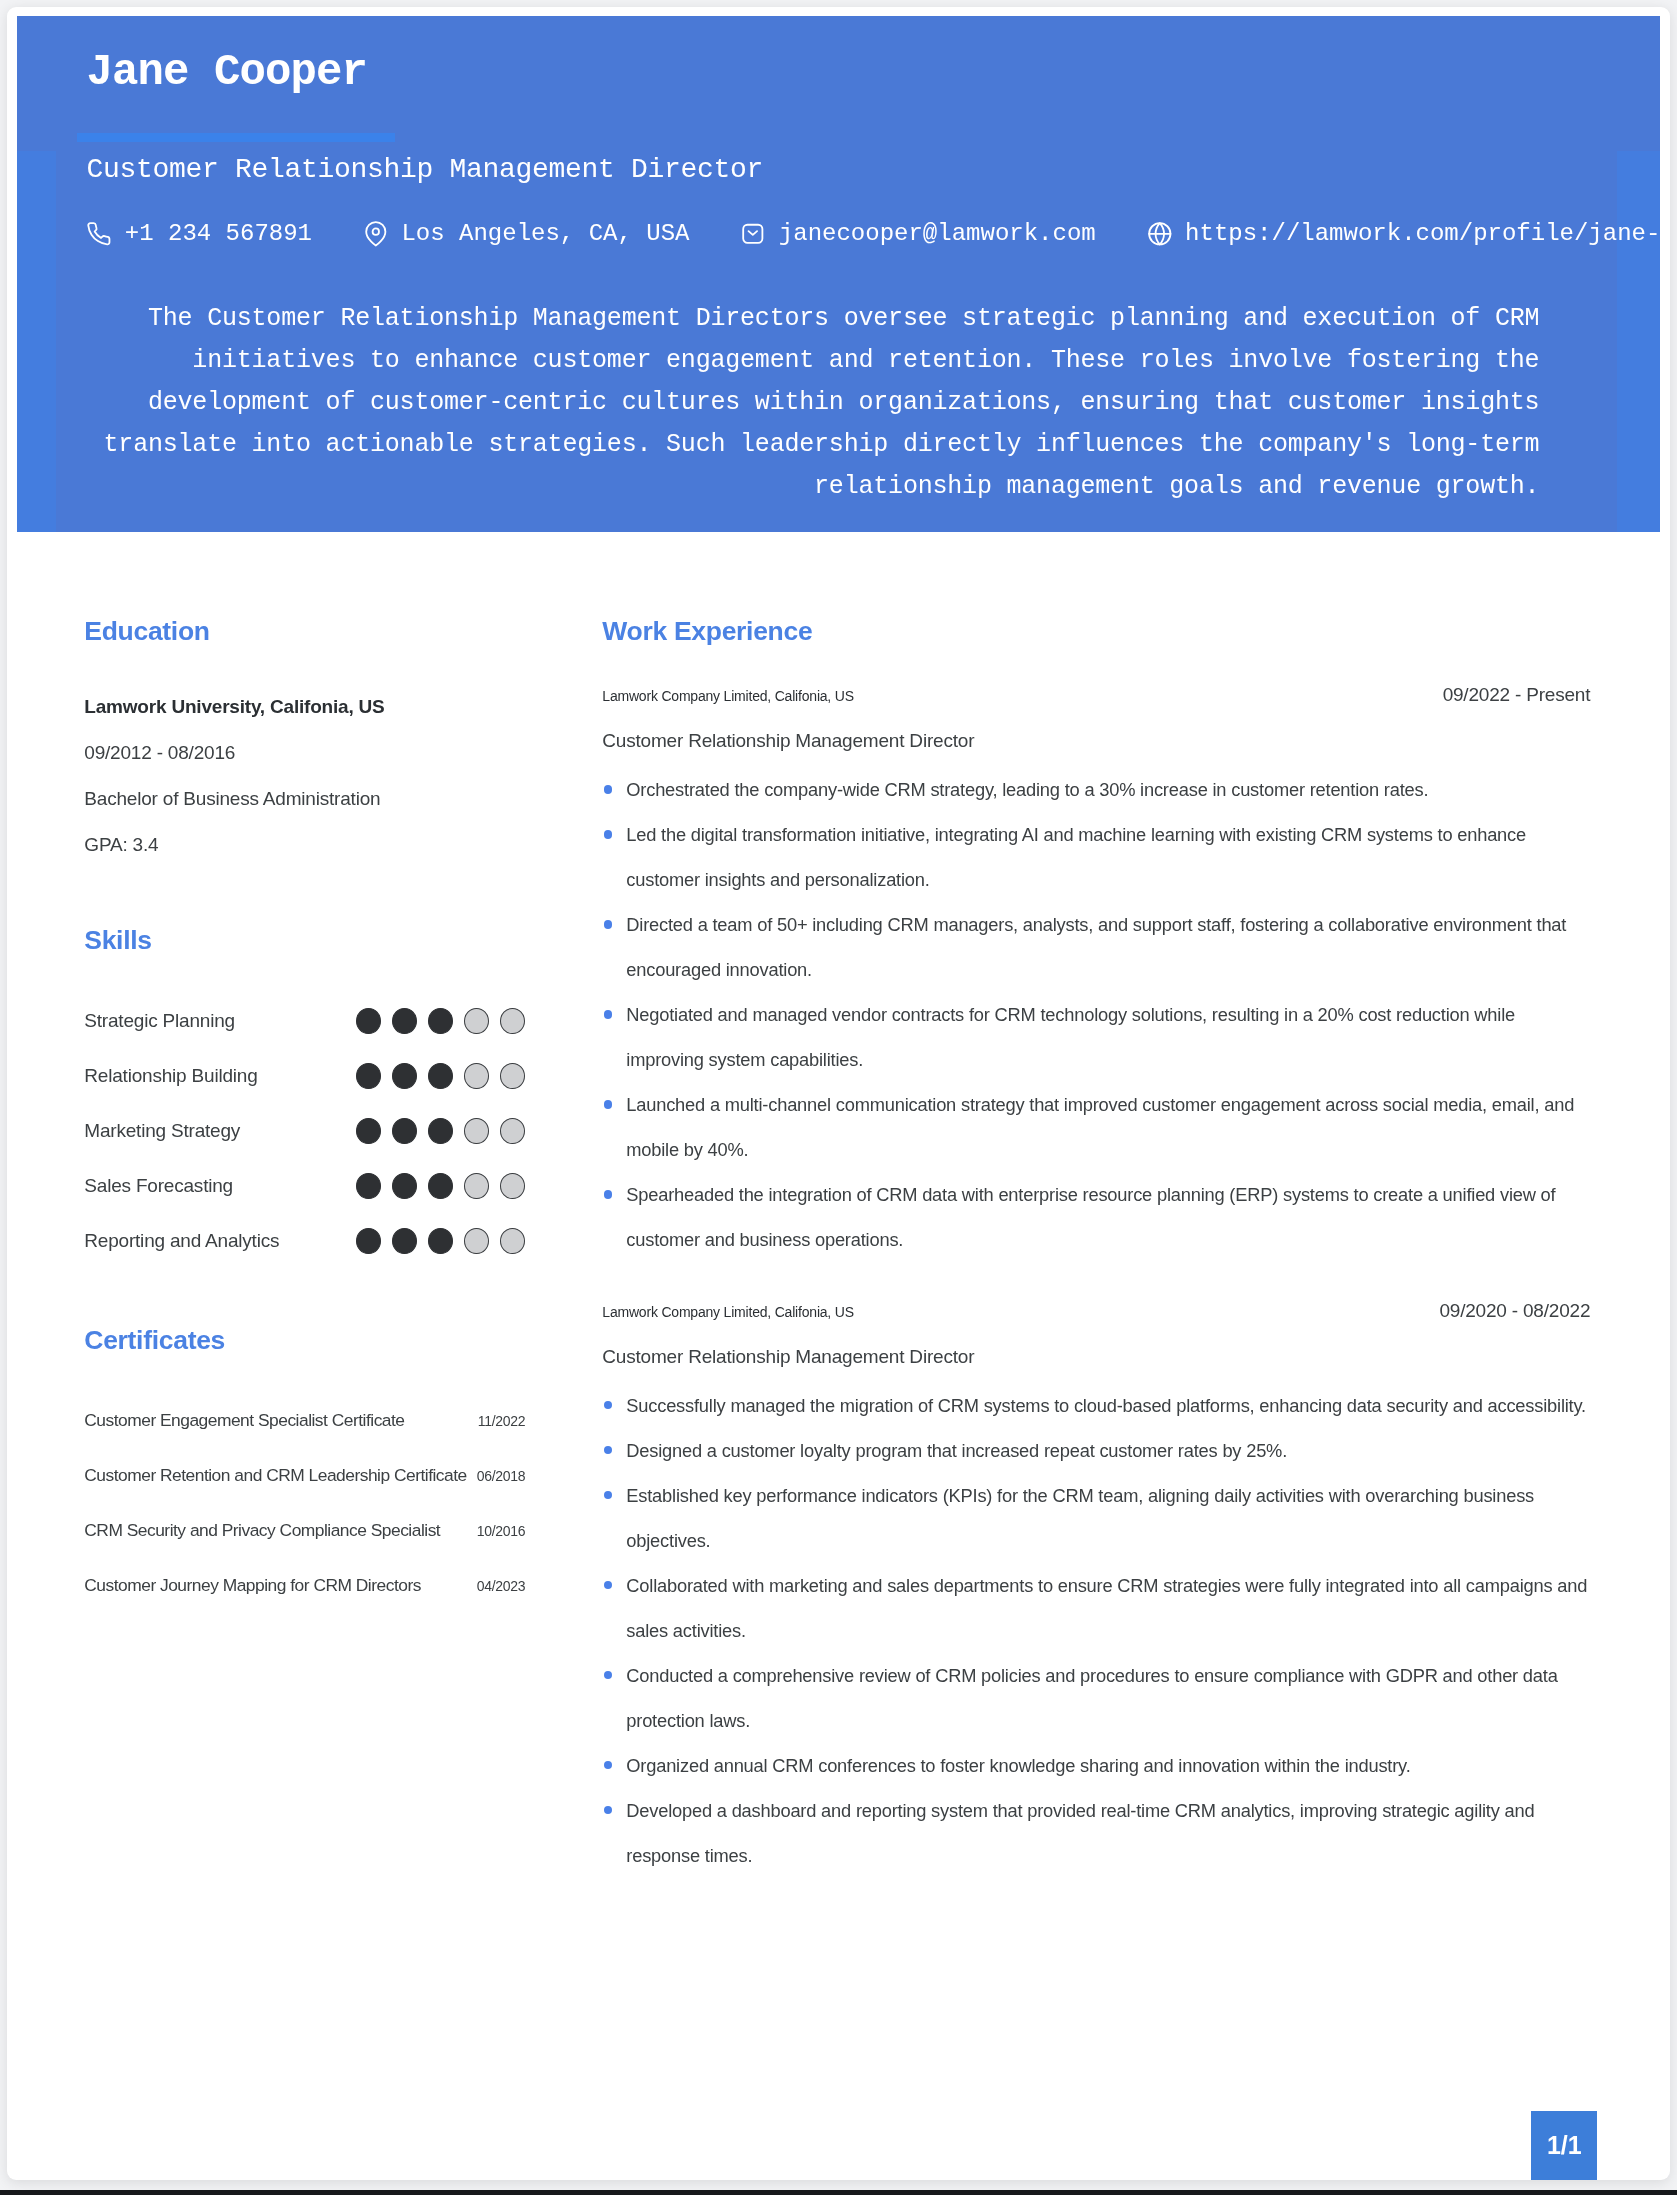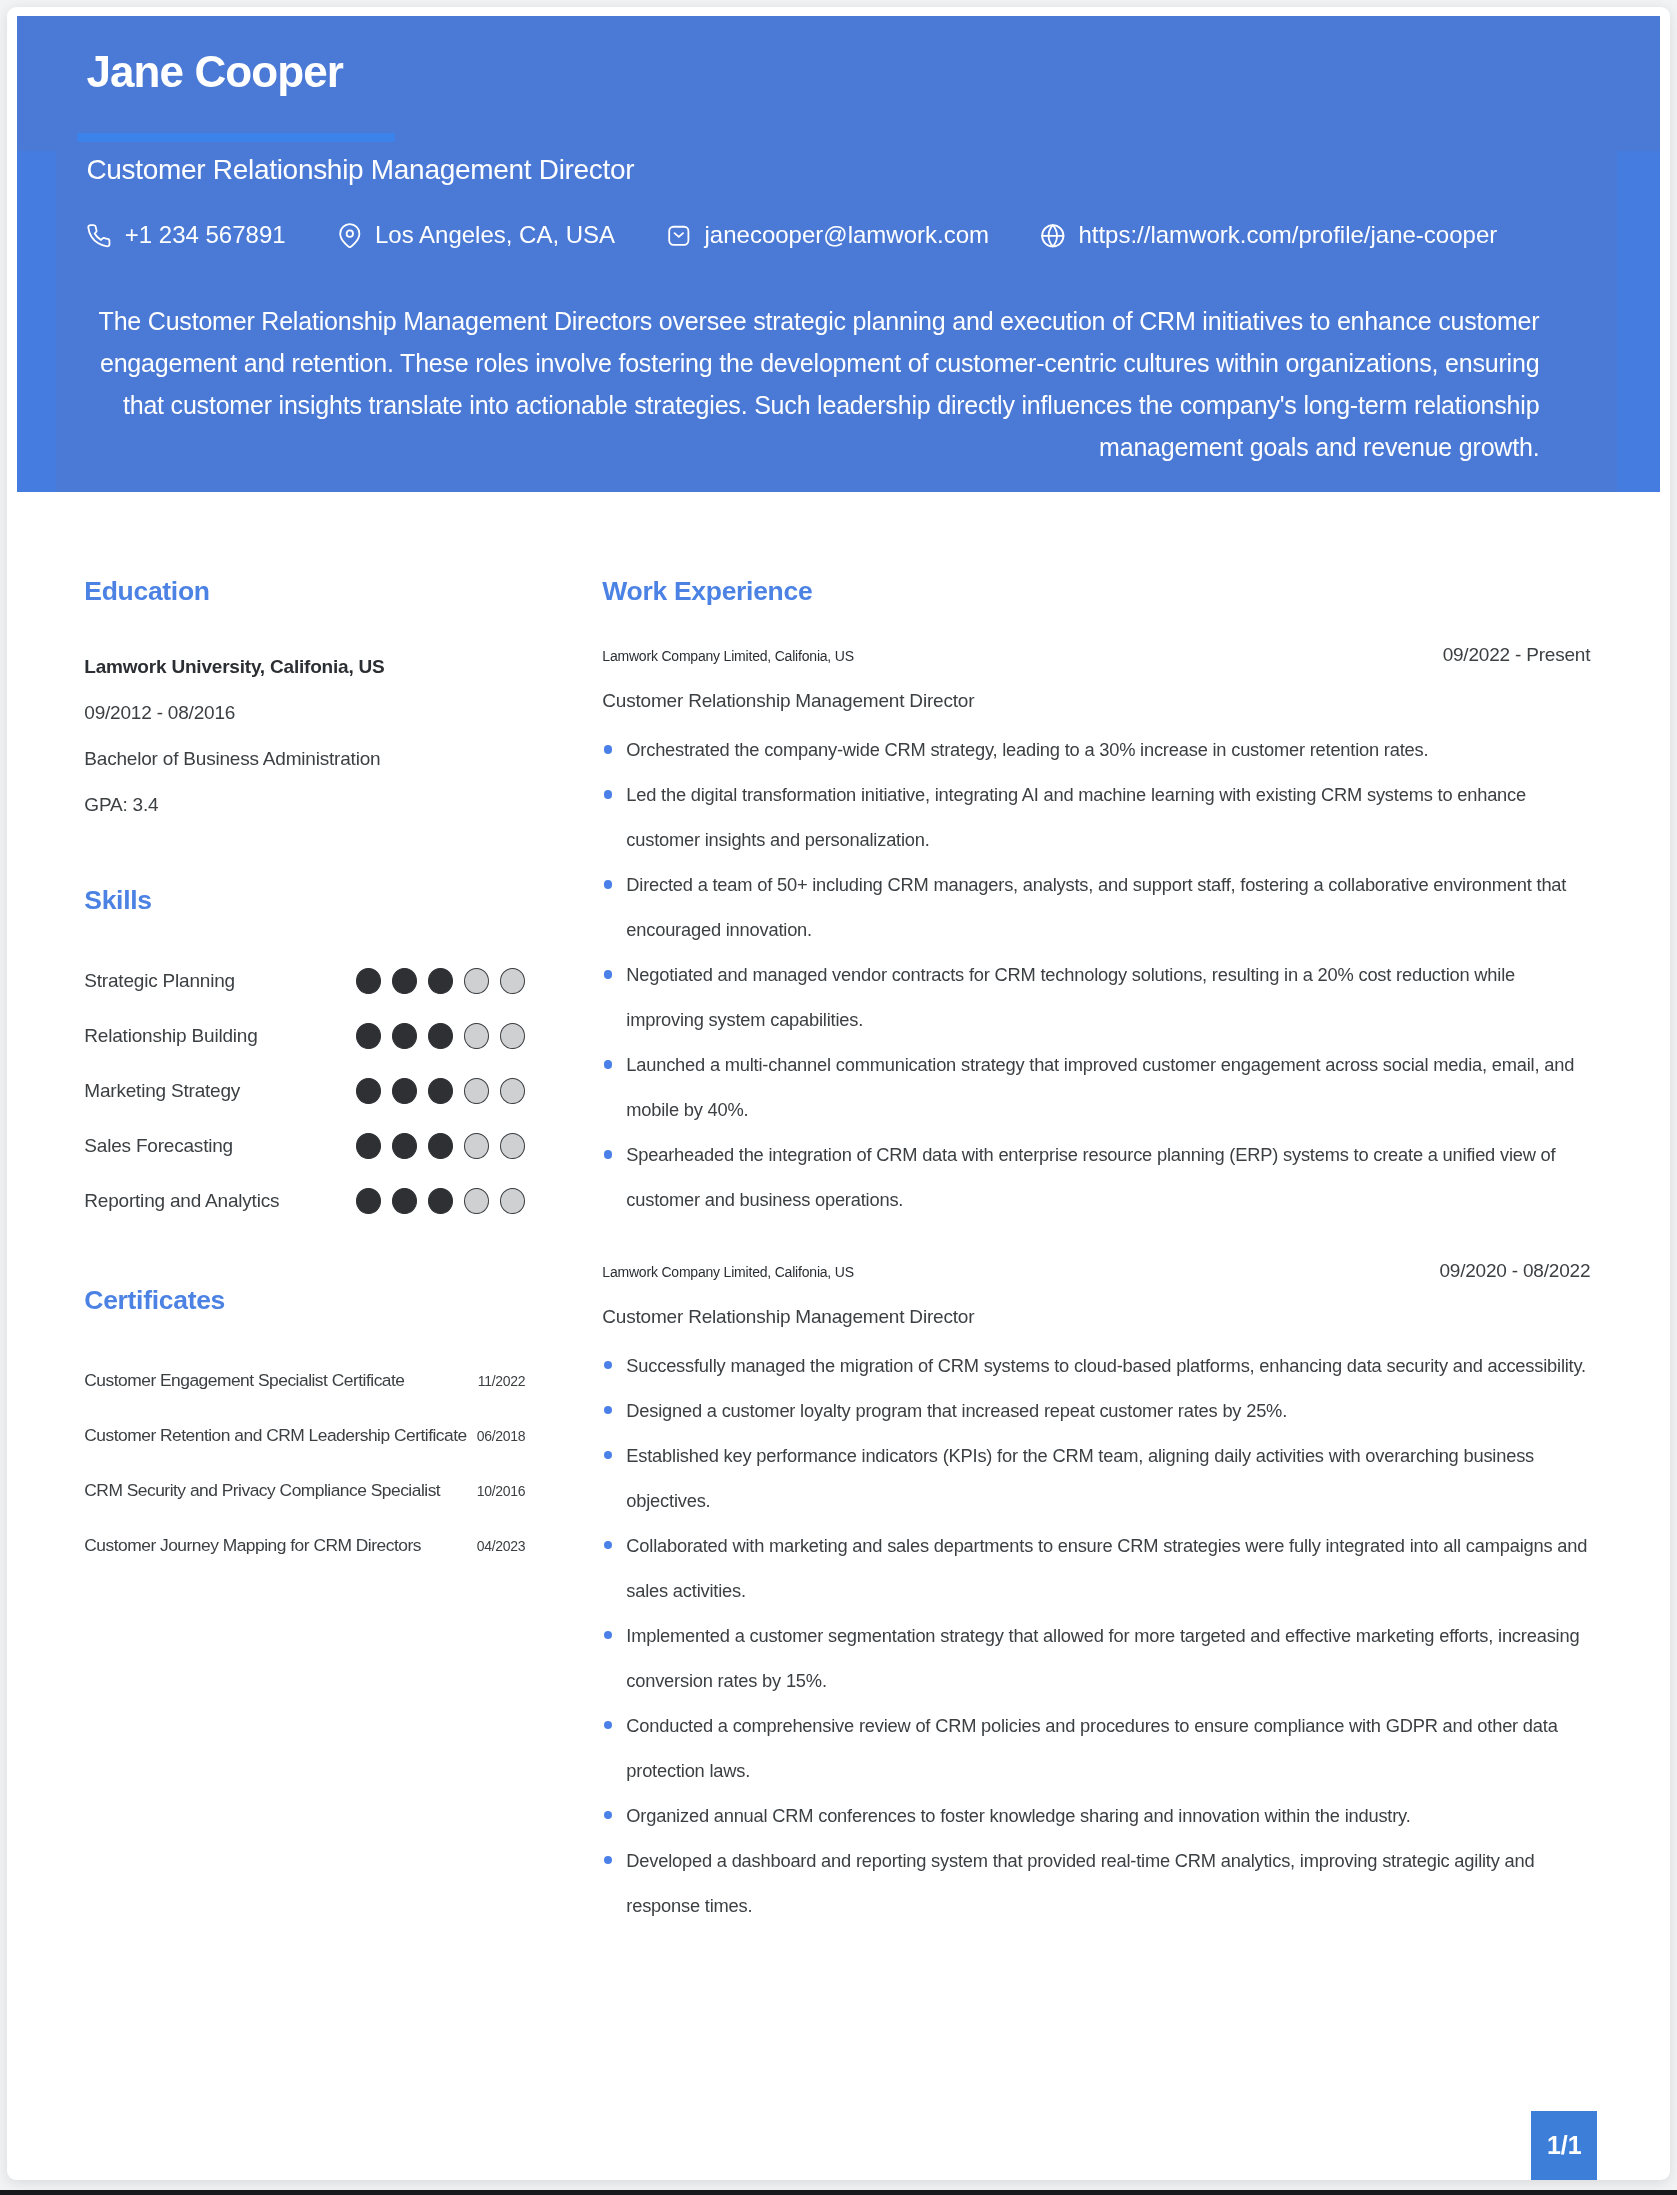--- a/index.html
+++ b/index.html
@@ -32,20 +32,21 @@
   }
   .bottom-bar{
     position:absolute;left:0;right:0;bottom:0;height:6.4px;background:#16181b;
   }
   
   .header{
     position:relative;margin:9.1px 10px 0 10px;
     background:var(--header-blue);
     color:#ffffff;
     padding:33px 88px 24px 60px;
+    font-family:Liberation Mono, monospace;
   }
   .accent-left,.accent-right{
     position:absolute;top:135px;bottom:0;background:var(--accent-blue);opacity:.55;
   }
   .accent-left{left:0;width:39px;}
   .accent-right{right:0;width:43px;}
   .header-inner{position:relative;z-index:2;}
   .name{
     margin:0 0 37px 9.1px;font-size:44px;font-weight:700;letter-spacing:-0.9px;line-height:1.05;
   }
@@ -281,21 +282,20 @@
               <div class="job-head">
                 <span class="job-company">Lamwork Company Limited, Califonia, US</span>
                 <span class="job-dates">09/2020 - 08/2022</span>
               </div>
               <div class="job-role">Customer Relationship Management Director</div>
               <ul class="bullets">
                 <li class="bullet">Successfully managed the migration of CRM systems to cloud-based platforms, enhancing data security and accessibility.</li>
                 <li class="bullet">Designed a customer loyalty program that increased repeat customer rates by 25%.</li>
                 <li class="bullet">Established key performance indicators (KPIs) for the CRM team, aligning daily activities with overarching business objectives.</li>
                 <li class="bullet">Collaborated with marketing and sales departments to ensure CRM strategies were fully integrated into all campaigns and sales activities.</li>
-                <li class="bullet">Implemented a customer segmentation strategy that allowed for more targeted and effective marketing efforts, increasing conversion rates by 15%.</li>
                 <li class="bullet">Conducted a comprehensive review of CRM policies and procedures to ensure compliance with GDPR and other data protection laws.</li>
                 <li class="bullet">Organized annual CRM conferences to foster knowledge sharing and innovation within the industry.</li>
                 <li class="bullet">Developed a dashboard and reporting system that provided real-time CRM analytics, improving strategic agility and response times.</li>
               </ul>
             </div>
           </div>
       </div>
     </div>
 
   </div>

